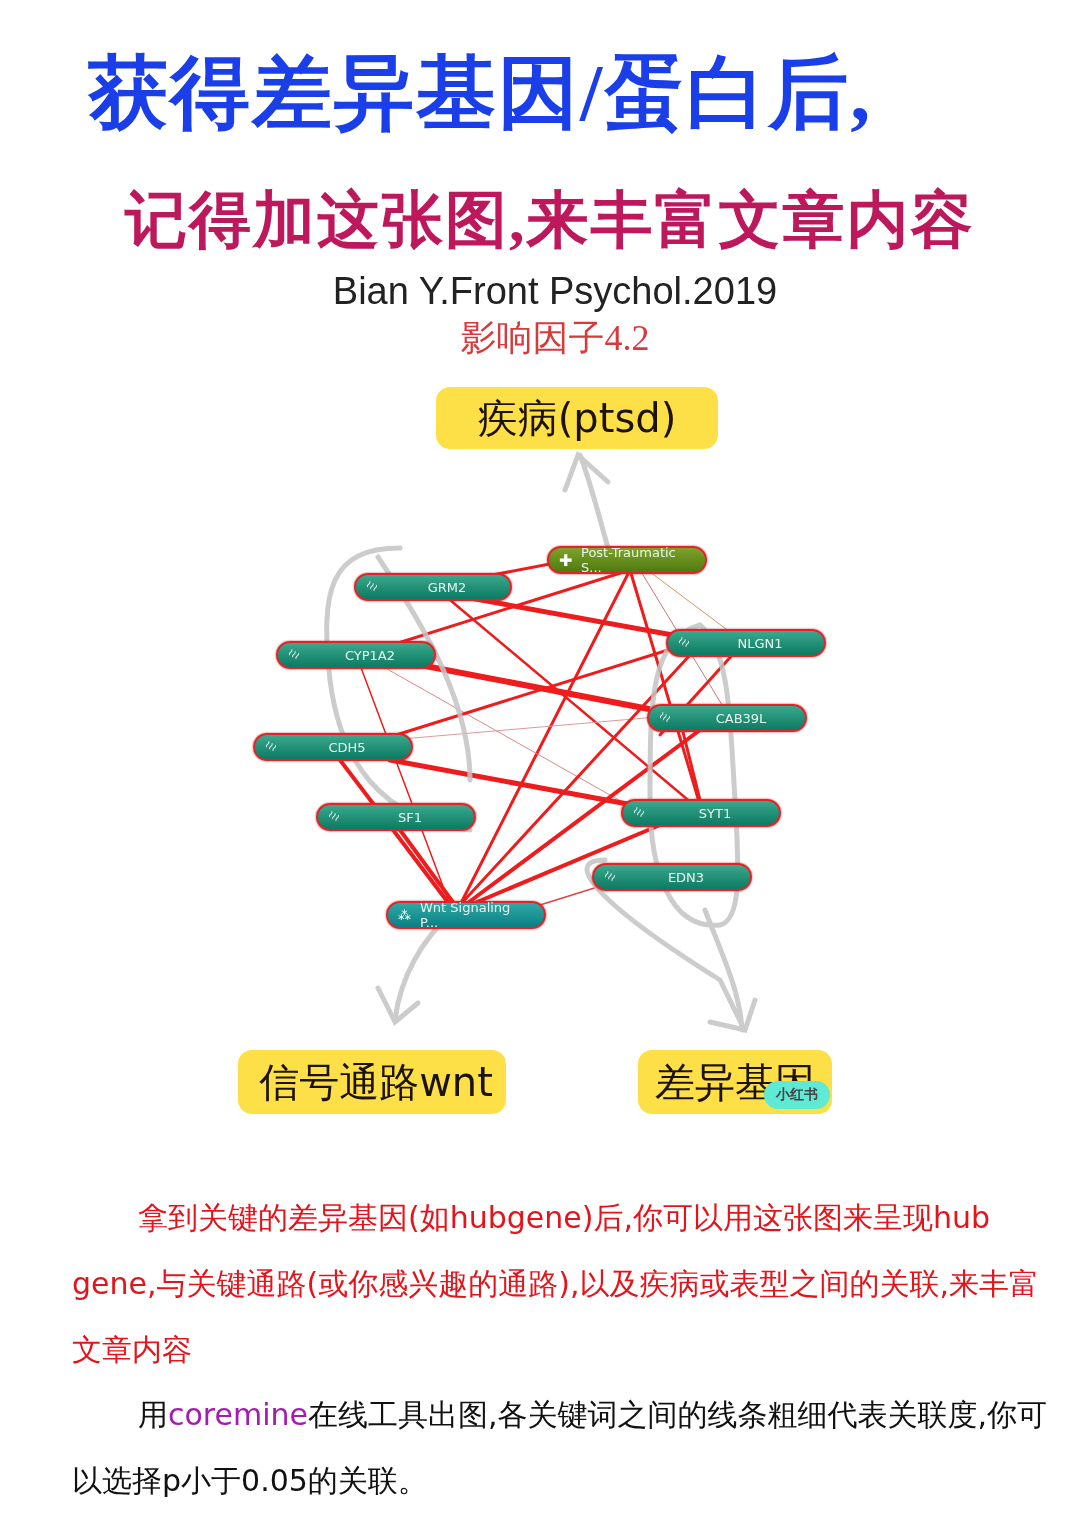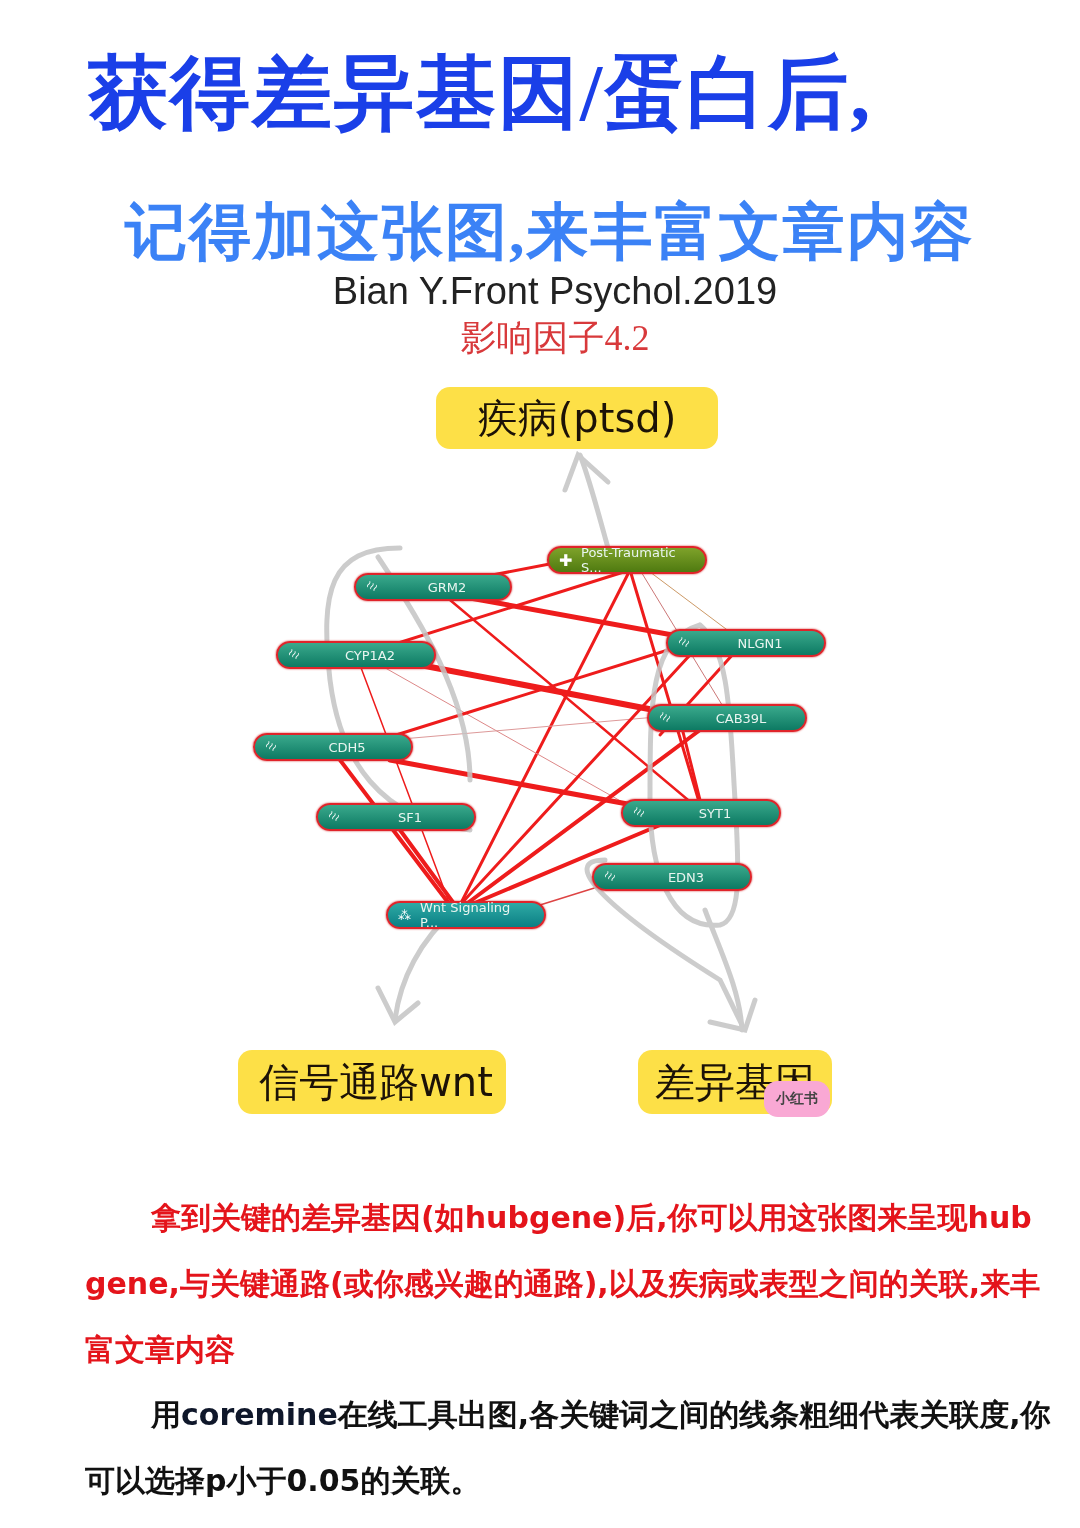--- a/index.html
+++ b/index.html
@@ -1,44 +1,44 @@
 <!DOCTYPE html>
 <html><head>
 <meta charset="utf-8">
 <style>
   * { margin:0; padding:0; box-sizing:border-box; }
   body { width:1080px; height:1528px; background:#ffffff; position:relative; overflow:hidden;
          font-family:"DejaVu Sans", sans-serif; }
   .abs { position:absolute;font-family:Liberation Serif, serif; }
   #headline1 { left:88px; top:40px; font-size:80px; font-weight:bold; color:#1a3fe8; letter-spacing:2px; white-space:nowrap; }
-  #headline2 { left:125px; top:190px; font-size:62px; font-weight:bold; color:#3b82f6; letter-spacing:2px; white-space:nowrap; }
+  #headline2 { left:125px; top:178px; font-size:62px; font-weight:bold; color:#be185d; letter-spacing:2px; white-space:nowrap; }
   #citation { left:0; width:1110px; top:270px; text-align:center; font-size:38px; color:#222; font-family:"Liberation Sans", sans-serif; }
   #impact { left:0; width:1110px; top:314px; text-align:center; font-size:36px; color:#d8393b; }
   .orange-box { position:absolute; background:#fde047; border-radius:14px; color:#1c1207; font-size:40px;
                 display:flex; align-items:center; justify-content:center; white-space:nowrap; }
   #box-disease { left:436px; top:387px; width:282px; height:62px; }
   #box-pathway { left:238px; top:1050px; width:268px; height:64px;padding-left:8px; }
   #box-deg { left:638px; top:1050px; width:194px; height:64px; }
-  #watermark { left:764px; top:1081px; width:66px; height:36px; background:#f9a8d4; border-radius:14px;
+  #watermark { left:764px; top:1081px; width:66px; height:28px; background:#5eead4; border-radius:14px;
                font-size:14px; font-weight:bold; color:#444; display:flex; align-items:center; justify-content:center; }
   svg#network { position:absolute; left:0; top:0; }
   .node { position:absolute; height:28px; border-radius:14px; border:2px solid #e0242a;
           background:linear-gradient(#3aa98c,#0d7a63); color:#e9f5f0; font-size:13px;
           font-family:"DejaVu Sans", sans-serif; display:flex; align-items:center; box-shadow:0 0 2px #c22; }
   .node .ico { width:18px; margin-left:10px; font-size:10px; color:#fff; transform:rotate(30deg); }
   .node .lbl { flex:1; text-align:center; }
   .node.disease { background:linear-gradient(#7ea22a,#4f7a10); }
   .node.disease .ico { transform:none; font-size:16px; font-weight:bold; }
   .node.disease .lbl, .node.pathway .lbl { text-align:left; padding-right:18px; padding-left:4px; }
   .node.pathway { background:linear-gradient(#2eaaa5,#0b7f84); }
   .node.pathway .ico { transform:none; font-size:13px; }
-  .para { position:absolute; left:85px; width:980px; font-size:30px; font-weight:bold; line-height:66px; }
+  .para { position:absolute; left:72px; width:980px; font-size:30px; font-weight:normal; line-height:66px; }
   #para1 { top:1185px; color:#e4141b; text-indent:66px; }
   #para2 { top:1382px; color:#111; text-indent:66px; }
-  #para2 .hl { color:#0f172a;margin-top:47px; }
+  #para2 .hl { color:#a21caf;margin-top:47px; }
 </style>
 </head>
 <body>
 
 <div id="headline1" class="abs">获得差异基因/蛋白后,</div>
 <div id="headline2" class="abs">记得加这张图,来丰富文章内容</div>
 <div id="citation" class="abs">Bian Y.Front Psychol.2019</div>
 <div id="impact" class="abs">影响因子4.2</div>
 
 <div id="box-disease" class="orange-box">疾病(ptsd)</div>

